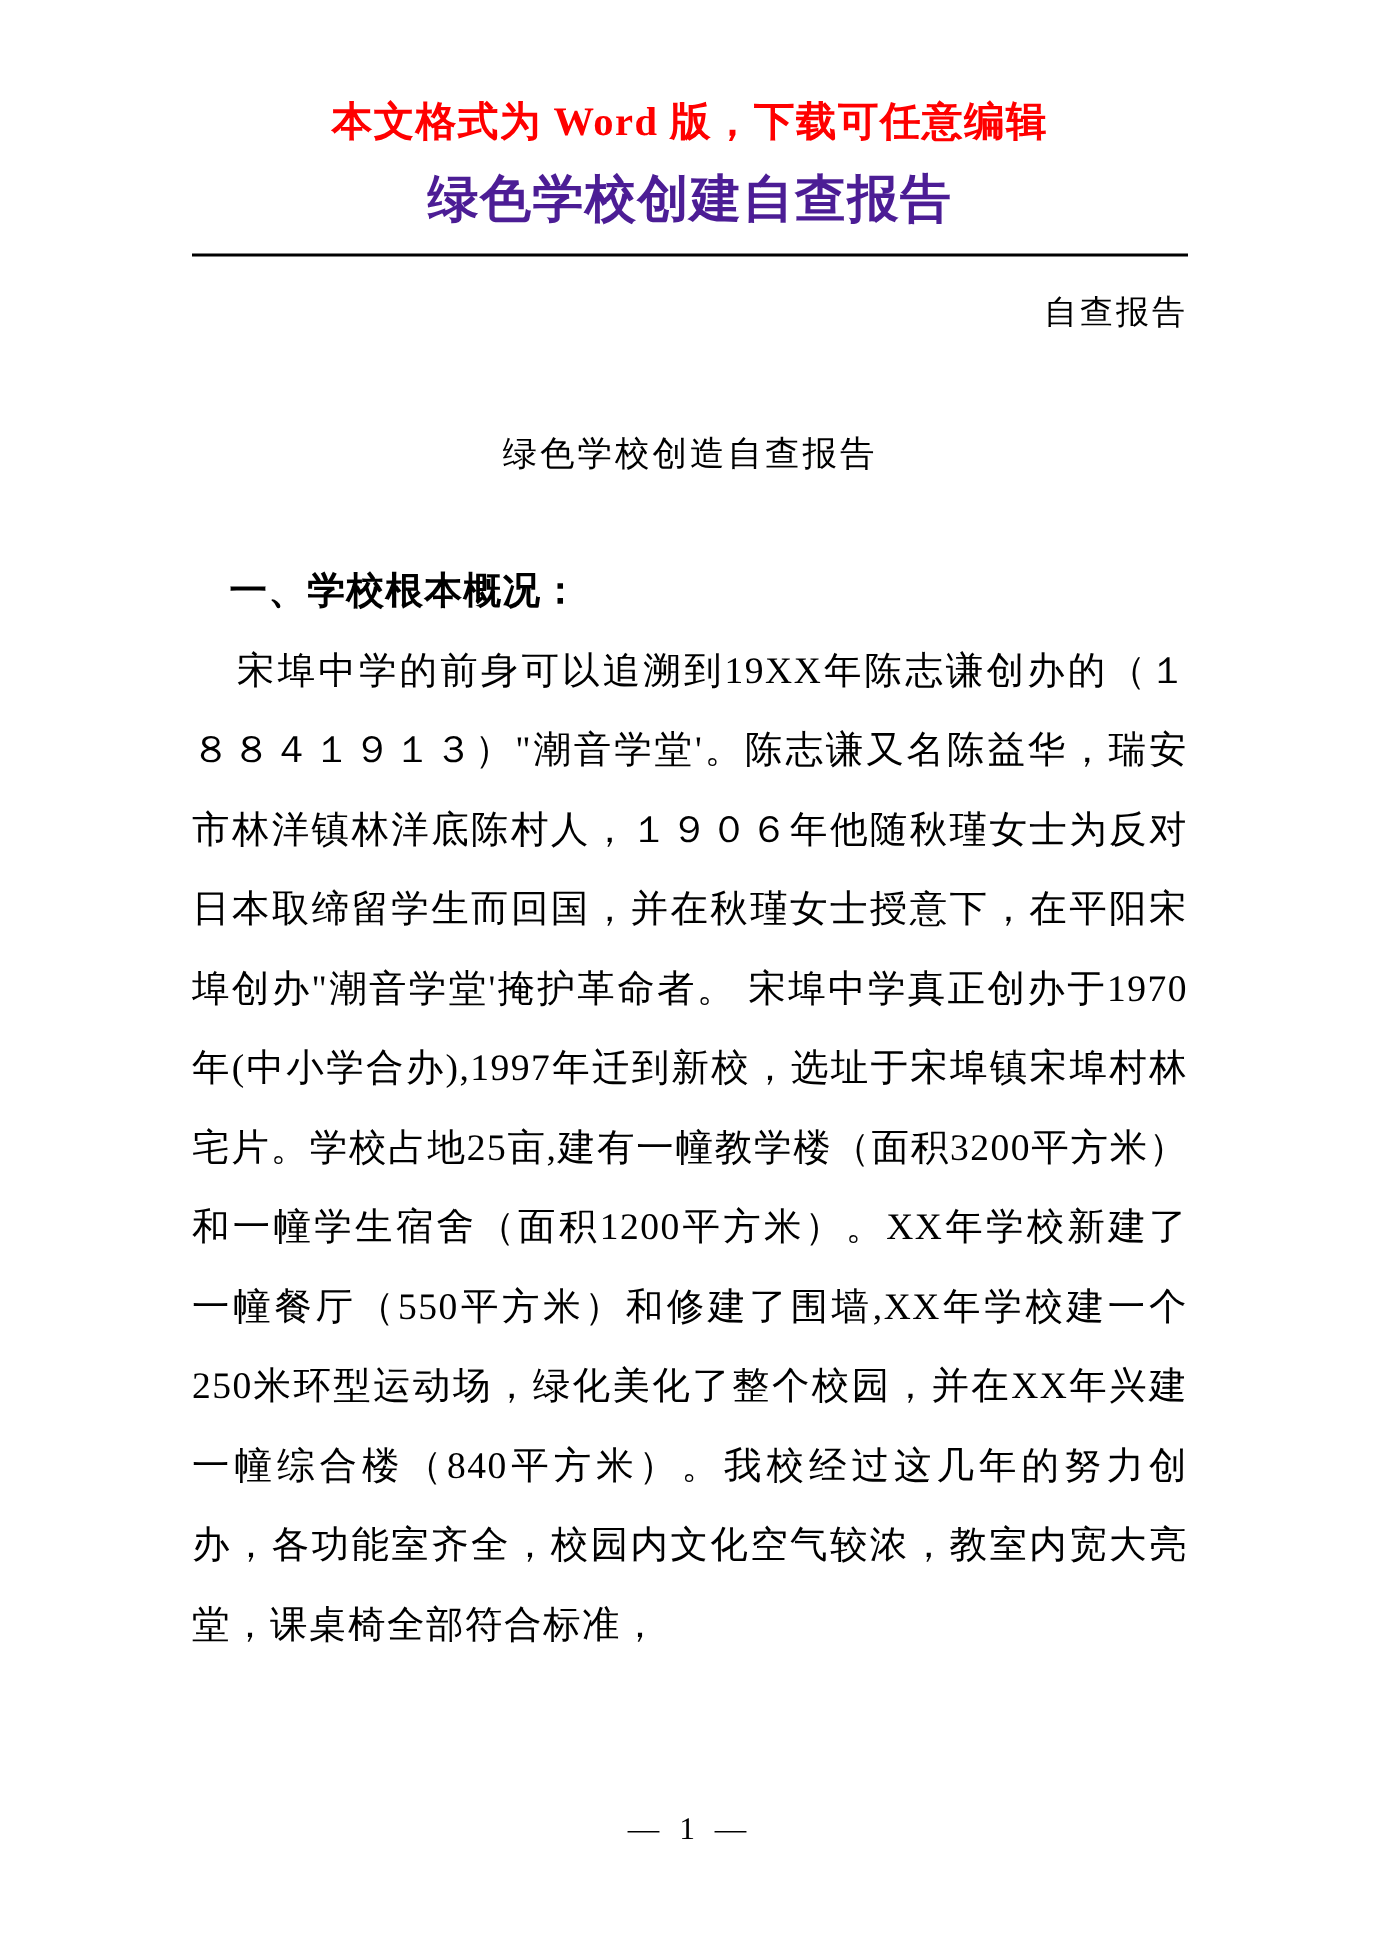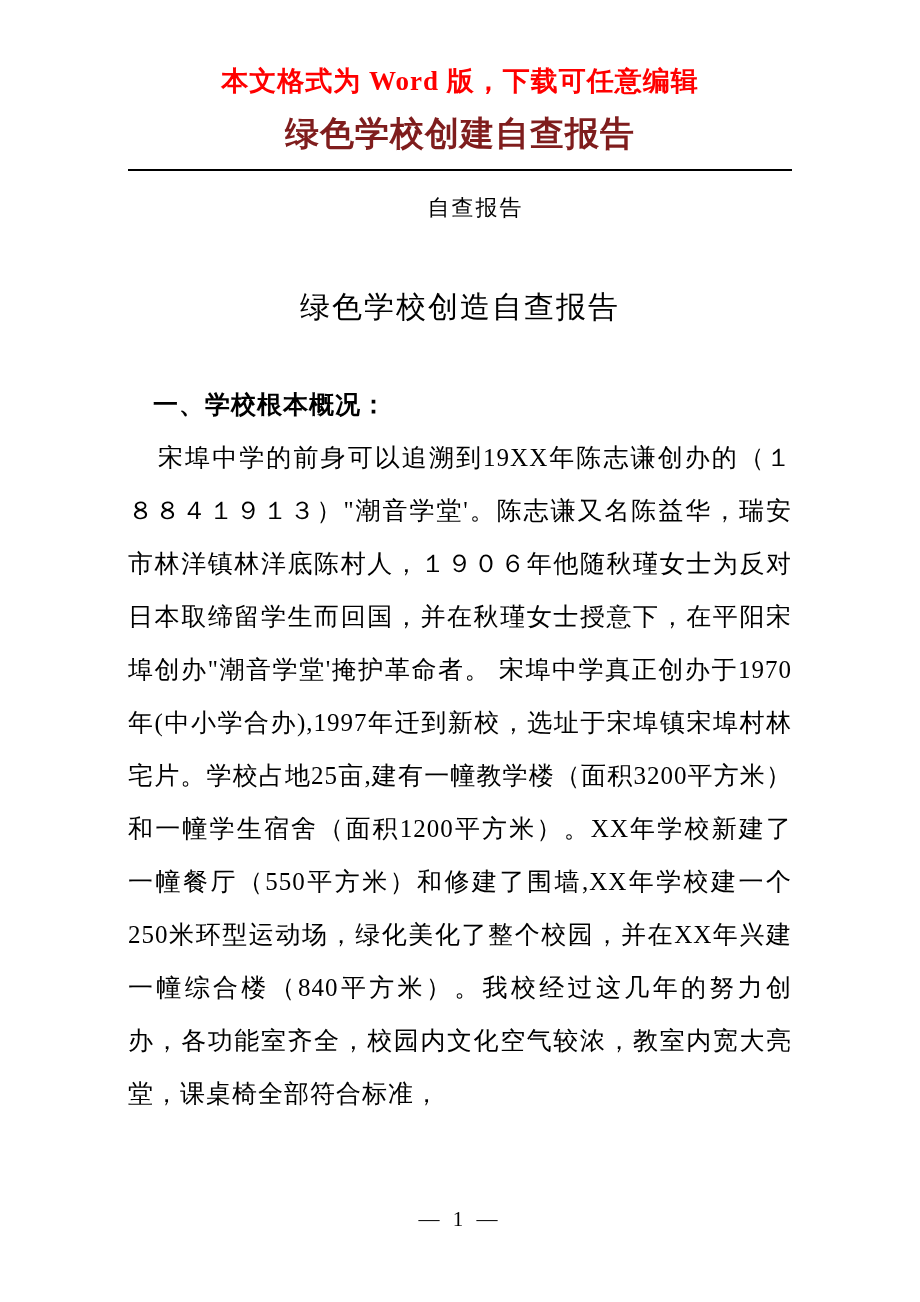--- a/index.html
+++ b/index.html
@@ -19,43 +19,43 @@
   }
   .notice {
     color: #FF0000;
     font-weight: bold;
     font-size: 27px;
     letter-spacing: 1px;
     text-align: center;
     line-height: 1.3;
   }
   .doc-title {
-    color: #7f1d1d;
+    color: #4c1d95;
     font-weight: bold;
     font-size: 34px;
     letter-spacing: 1px;
     text-align: center;
     margin-top: 12px;
     line-height: 1.3;
     font-family: "Liberation Sans", sans-serif;
   }
   .rule {
     border-bottom: 2px solid #000000;
     margin-top: 14px;
     width: 100%;
   }
   .report-label {
     font-size: 22px;
     letter-spacing: 2px;
     margin-top: 22px;
-    text-align: center;
+    text-align: right;
     margin-left: 31px;
   }
   .report-heading {
-    font-size: 30px;
+    font-size: 23px;
     letter-spacing: 2px;
     margin-top: 64px;
     text-align: center;
   }
   .body-text {
     font-size: 25px;
     line-height: 53px;
     text-align: justify;
     letter-spacing: 1px;
   }

